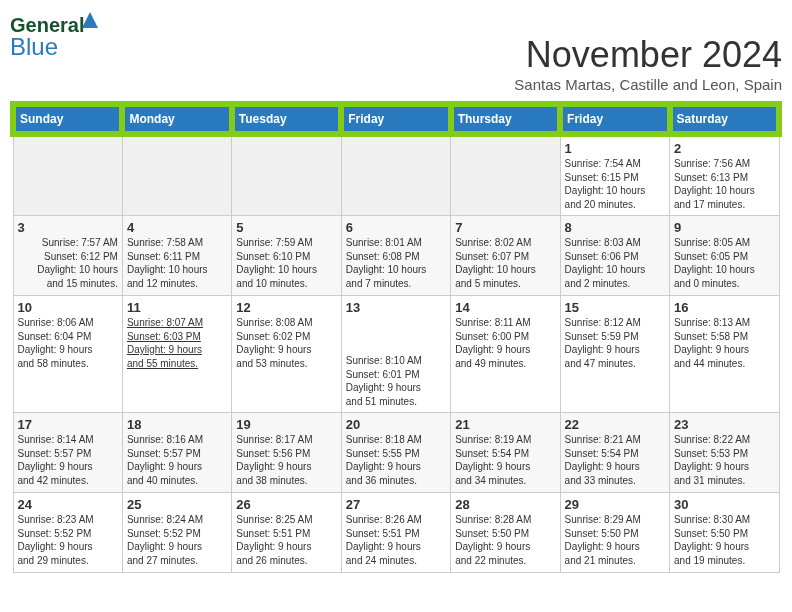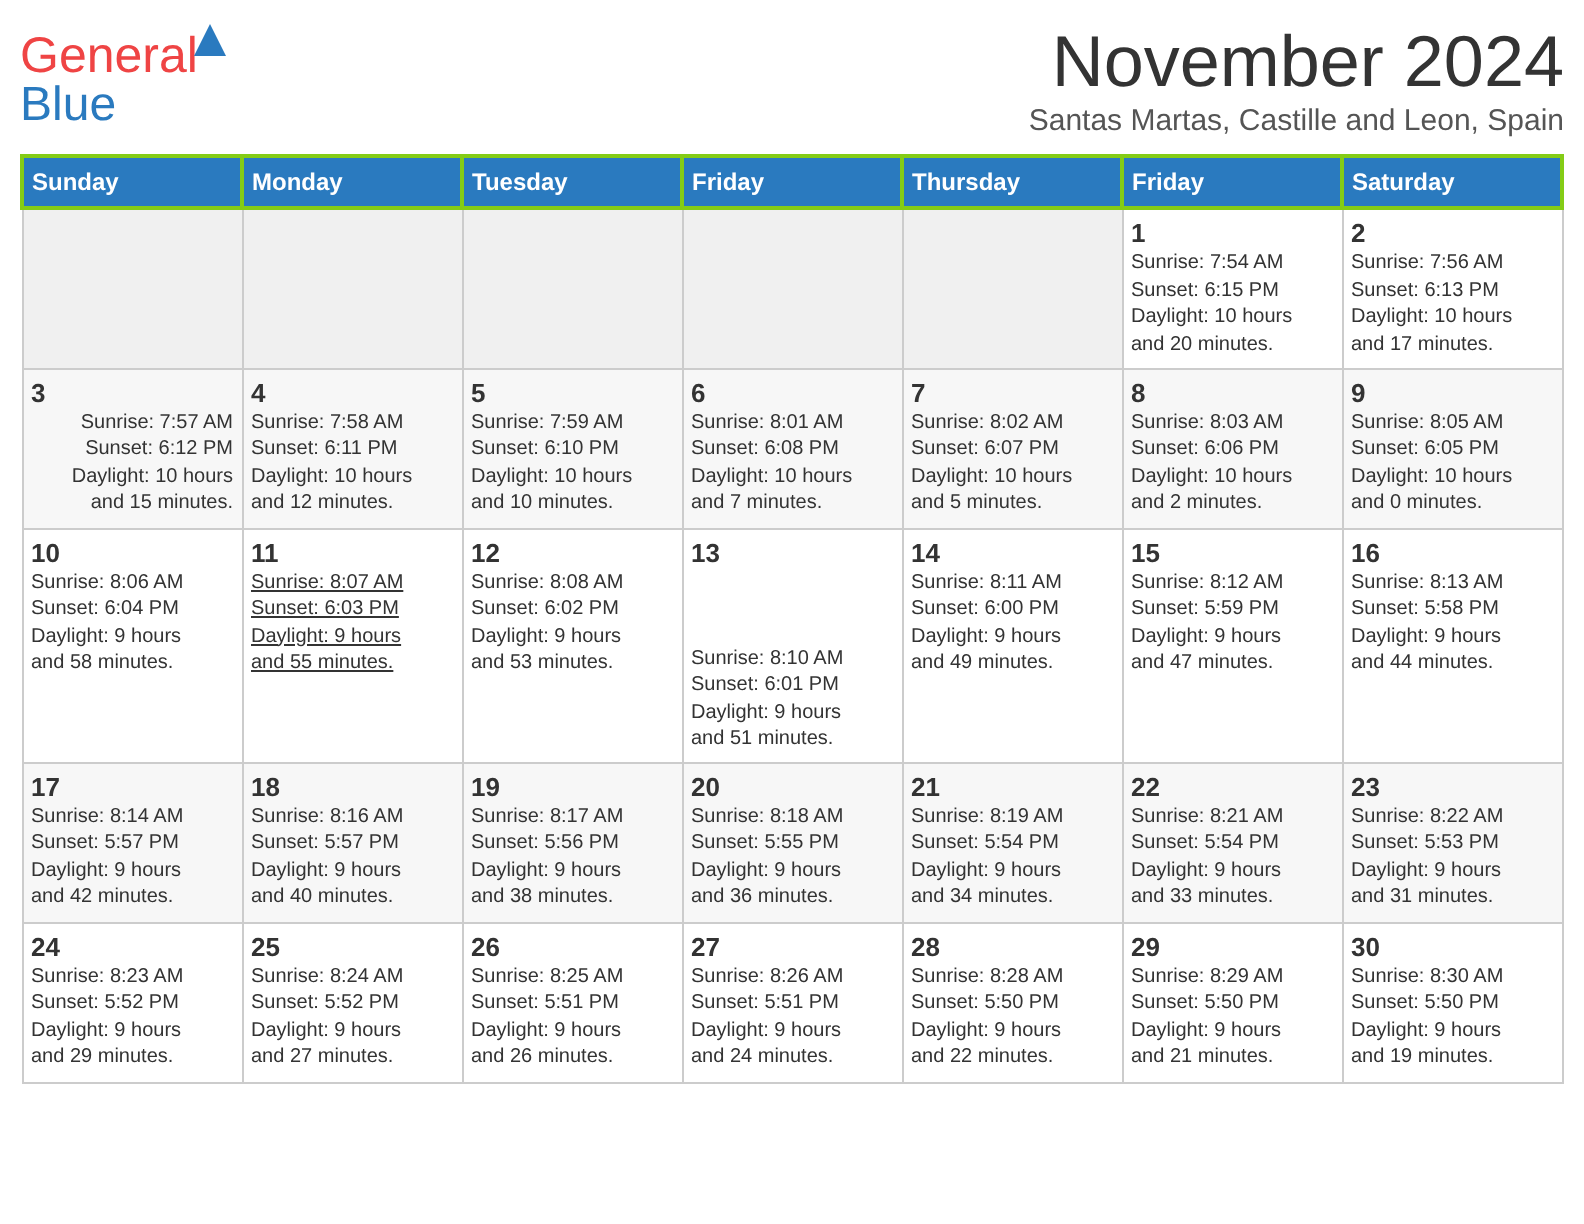--- a/index.html
+++ b/index.html
@@ -17,20 +17,21 @@
       margin-bottom: 8px;
     }
     .logo {
       display: flex;
       flex-direction: column;
       align-items: flex-start;
       margin-top: 4px;
     }
     .title-area {
       text-align: right;
+      margin-top: 24px;
     }
     .month-title {
       font-size: 36px;
       font-weight: normal;
       color: #333;
     }
     .location-title {
       font-size: 15px;
       color: #555;
       text-align: center;
@@ -40,21 +41,21 @@
       border-collapse: collapse;
       table-layout: fixed;
     }
     .calendar-table th {
       background: #2a7abf;
       color: #fff;
       font-size: 12px;
       font-weight: bold;
       padding: 5px 4px;
       text-align: left;
-      border: 2px solid #84cc16;
+      border: 6px solid #84cc16;
     }
     .calendar-table td {
       border: 1px solid #ccc;
       vertical-align: top;
       padding: 4px 4px 4px 4px;
       height: 80px;
       background: #fff;
     }
     .calendar-table td.empty {
       background: #f0f0f0;
@@ -75,21 +76,21 @@
       background: #f7f7f7;
     }
   </style>
 </head>
 <body>
 
 <div class="header-area">
   <div class="logo">
     <div style="display:flex; align-items:center; gap:0;">
       <div style="position:relative; display:inline-block;">
-        <span style="font-size:25px; font-weight:normal; color:#ef4444;">General</span>
+        <span style="font-size:20px; font-weight:bold; color:#14532d;">General</span>
         <svg style="position:absolute; top:-2px; right:-14px;" width="16" height="16" viewBox="0 0 16 16">
           <polygon points="8,0 16,16 0,16" fill="#2a7abf"></polygon>
         </svg>
       </div>
     </div>
     <span style="font-size:24px; font-weight:normal; color:#2a7abf; margin-top:-4px;">Blue</span>
   </div>
   <div class="title-area">
     <div class="month-title">November 2024</div>
     <div class="location-title">Santas Martas, Castille and Leon, Spain</div>

